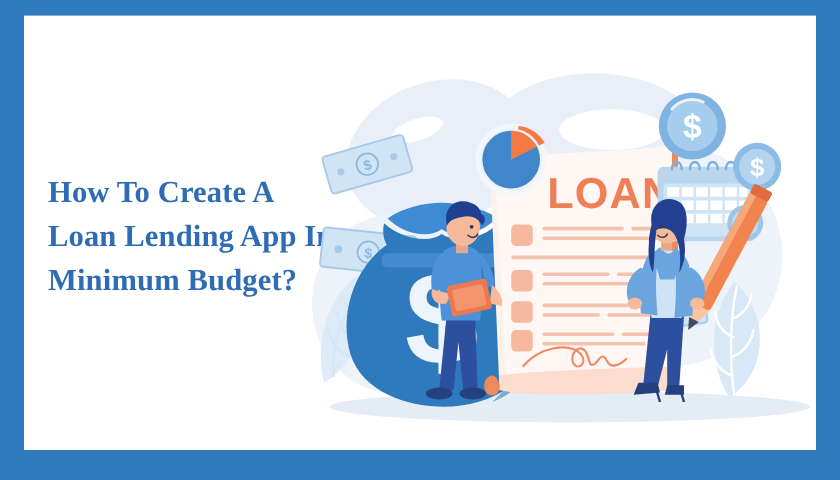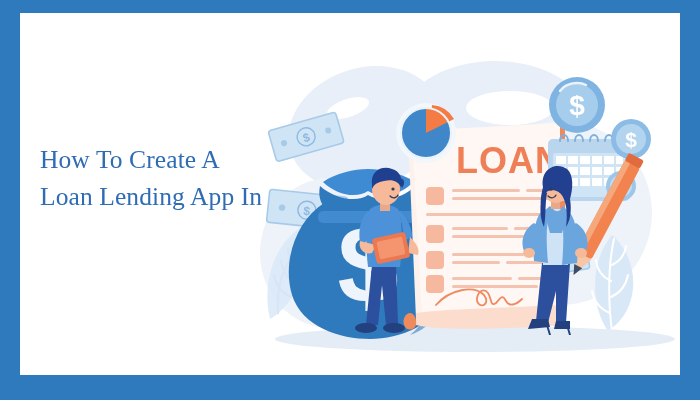--- a/index.html
+++ b/index.html
@@ -22,21 +22,21 @@
     background: #ffffff;
     overflow: hidden;
   }
   .headline {
     position: absolute;
     left: 20px;
     top: 128px;
     width: 275px;
     color: #2e6cb3;
     font-family: "Liberation Serif", "DejaVu Serif", serif;
-    font-weight: normal;
+    font-weight: bold;
     font-size: 25.5px;
     line-height: 37px;
     letter-spacing: 0.1px;
   }
   .headline .hl-line { display: block; white-space: nowrap; }
   .art {
     position: absolute;
     right: 0; top: 0;
     width: 420px; height: 362px;
   }
@@ -45,20 +45,21 @@
 </head>
 <body>
 
 <div class="banner">
 
   <div class="inner-card">
 
     <h1 class="headline">
       <span class="hl-line">How To Create A</span>
       <span class="hl-line">Loan Lending App In</span>
+      <span class="hl-line">Minimum Budget?</span>
     </h1>
 
     <div class="art">
       <svg viewBox="0 0 420 362" xmlns="http://www.w3.org/2000/svg">
 
         <g>
           <ellipse cx="105" cy="115" rx="78" ry="60" fill="#e9eff8" transform="rotate(-18 105 115)"></ellipse>
           <ellipse cx="88" cy="95" rx="22" ry="9" fill="#ffffff" transform="rotate(-18 88 95)"></ellipse>
           <ellipse cx="235" cy="110" rx="95" ry="62" fill="#e9eff8"></ellipse>
           <ellipse cx="250" cy="95" rx="44" ry="17" fill="#ffffff"></ellipse>

